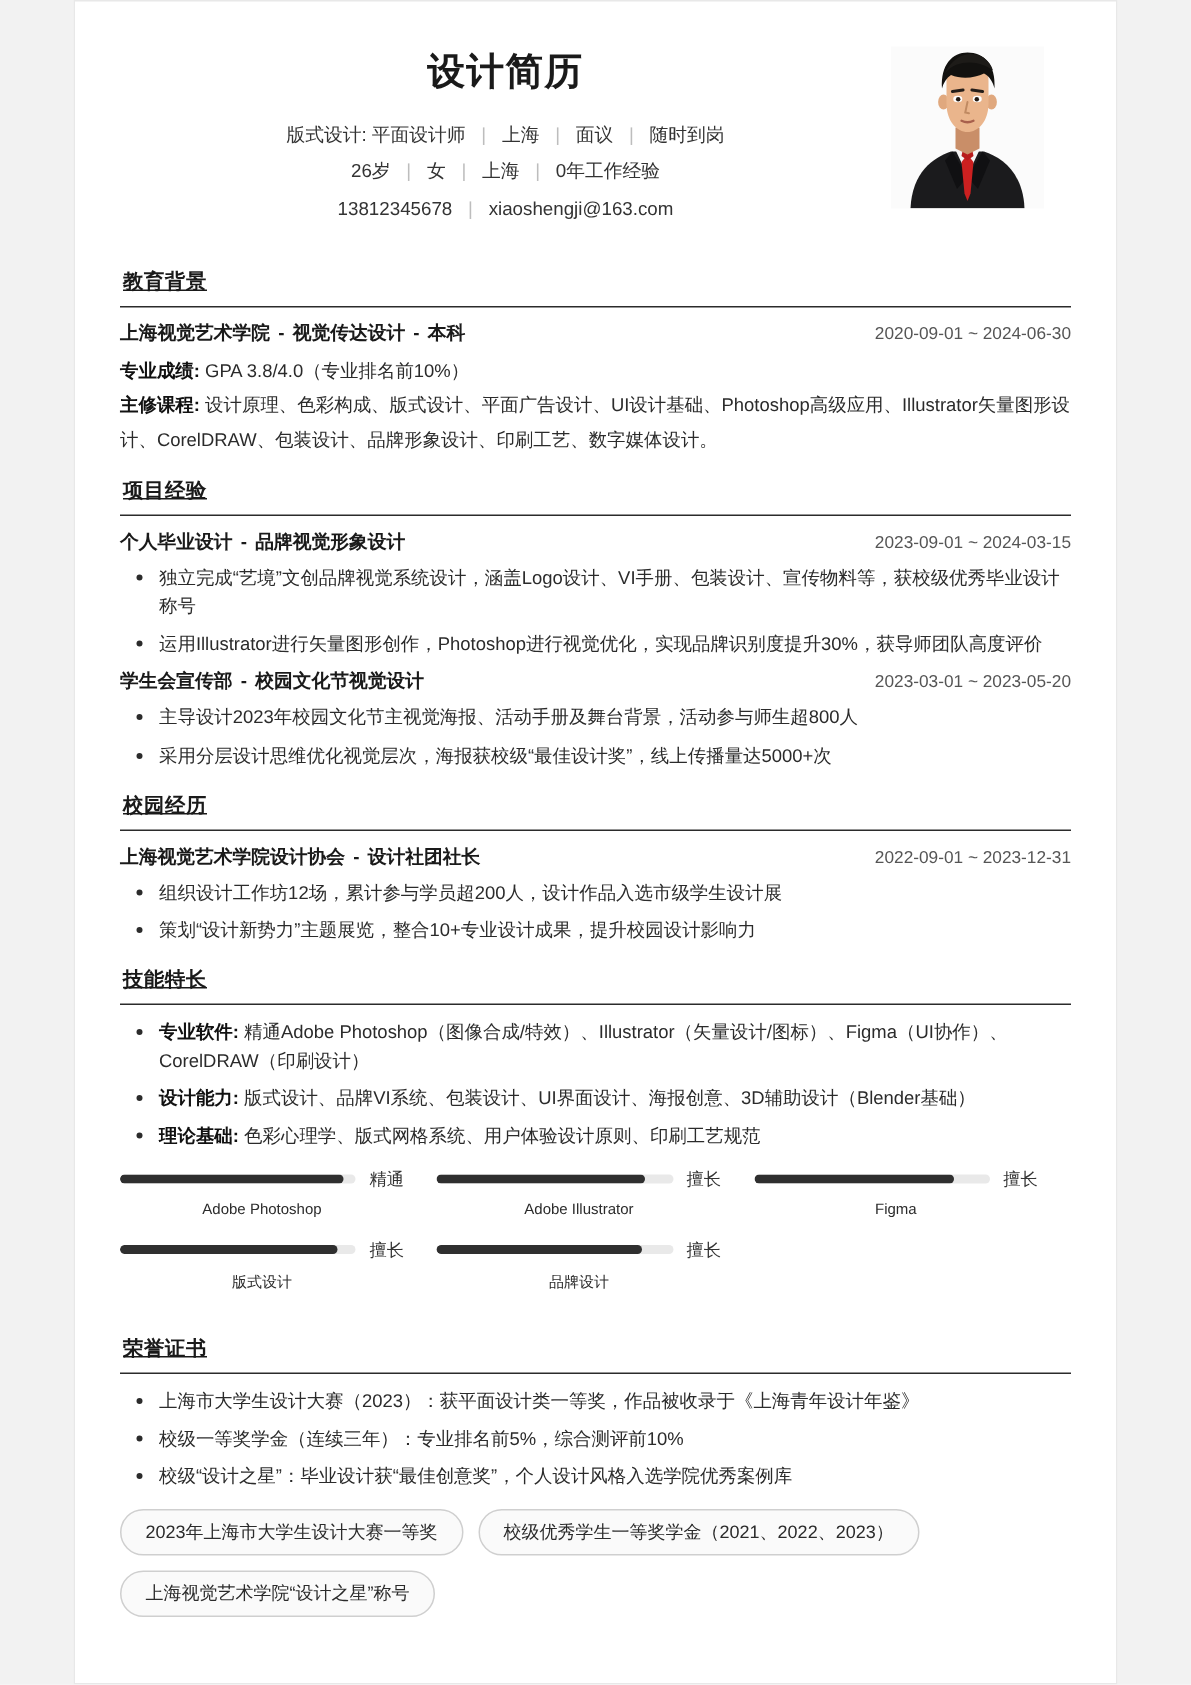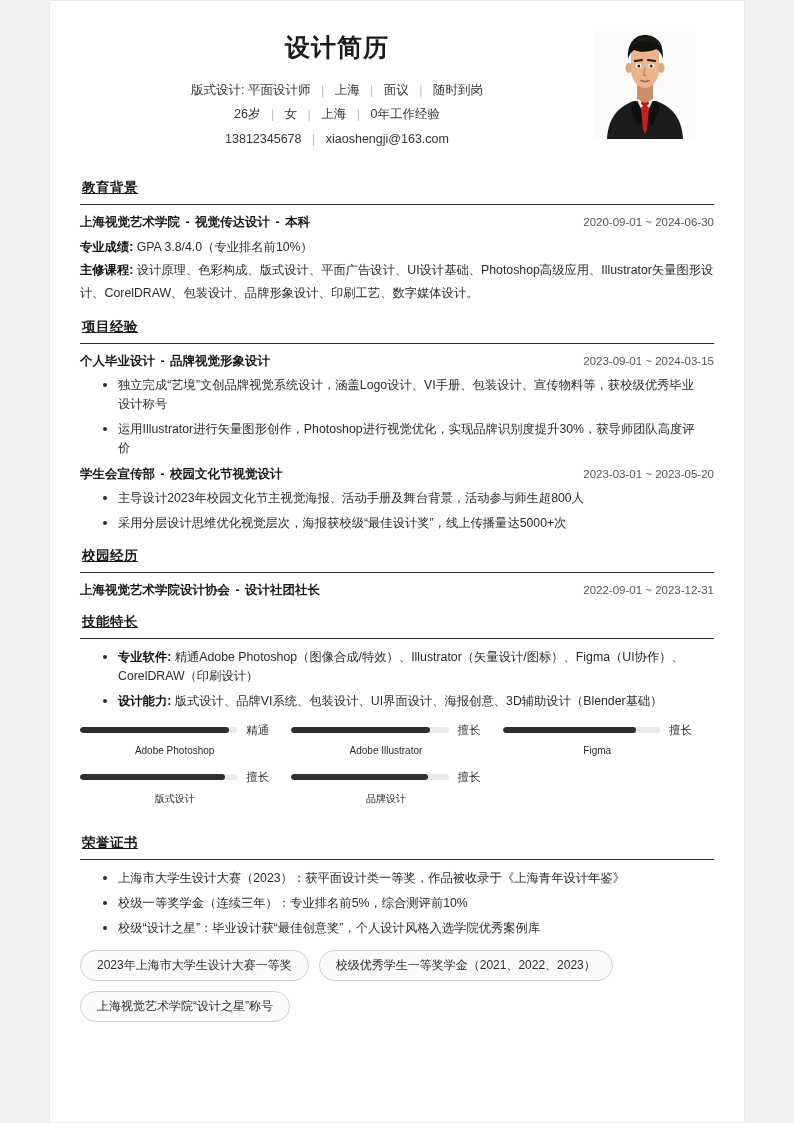--- a/index.html
+++ b/index.html
@@ -115,21 +115,21 @@
     list-style: none;
     margin: 2px 0 2px 0;
     padding: 0;
   }
   ul.bullets > li {
     position: relative;
     font-size: 12.3px;
     color: #2b2b2b;
     line-height: 1.55;
     padding: 0 0 0 22px;
-    margin: 6px 16px;
+    margin: 6px 4px;
   }
   ul.bullets > li::before {
     content: "";
     position: absolute;
     left: 7px;
     top: 7px;
     width: 4px;
     height: 4px;
     border-radius: 50%;
     background: #2b2b2b;
@@ -325,36 +325,44 @@
     <div class="section-head">校园经历</div>
     <div class="section-rule"></div>
 
     <div class="entry">
       <div class="entry-head">
         <div class="entry-title">
           <span>上海视觉艺术学院设计协会</span><span class="dash"> - </span><span>设计社团社长</span>
         </div>
         <div class="entry-date">2022-09-01 ~ 2023-12-31</div>
       </div>
+      <ul class="bullets">
+        <li>组织设计工作坊12场，累计参与学员超200人，设计作品入选市级学生设计展</li>
+        <li>策划“设计新势力”主题展览，整合10+专业设计成果，提升校园设计影响力</li>
+      </ul>
     </div>
   </div>
 
   <div class="section">
     <div class="section-head">技能特长</div>
     <div class="section-rule"></div>
 
     <ul class="bullets">
       <li>
         <b>专业软件:</b>
         <span>精通Adobe Photoshop（图像合成/特效）、Illustrator（矢量设计/图标）、Figma（UI协作）、CorelDRAW（印刷设计）</span>
       </li>
       <li>
         <b>设计能力:</b>
         <span>版式设计、品牌VI系统、包装设计、UI界面设计、海报创意、3D辅助设计（Blender基础）</span>
       </li>
+      <li>
+        <b>理论基础:</b>
+        <span>色彩心理学、版式网格系统、用户体验设计原则、印刷工艺规范</span>
+      </li>
     </ul>
 
     <div class="skillgrid">
       <div class="skillcell">
         <div class="skillrow">
           <div class="bar-track">
             <div class="bar-fill" style="width: 95%;"></div>
           </div>
           <div class="bar-level">精通</div>
         </div>

